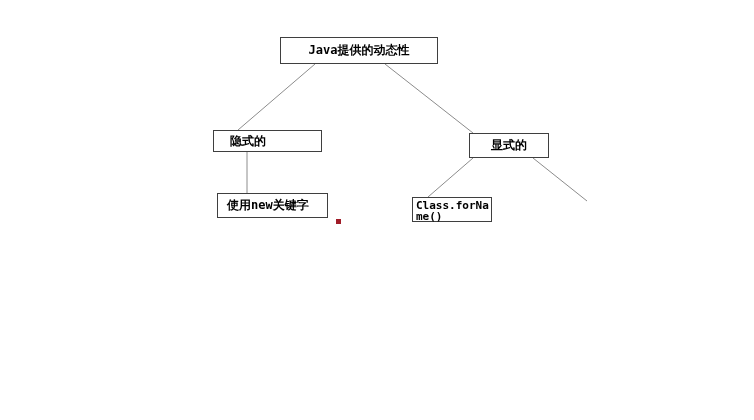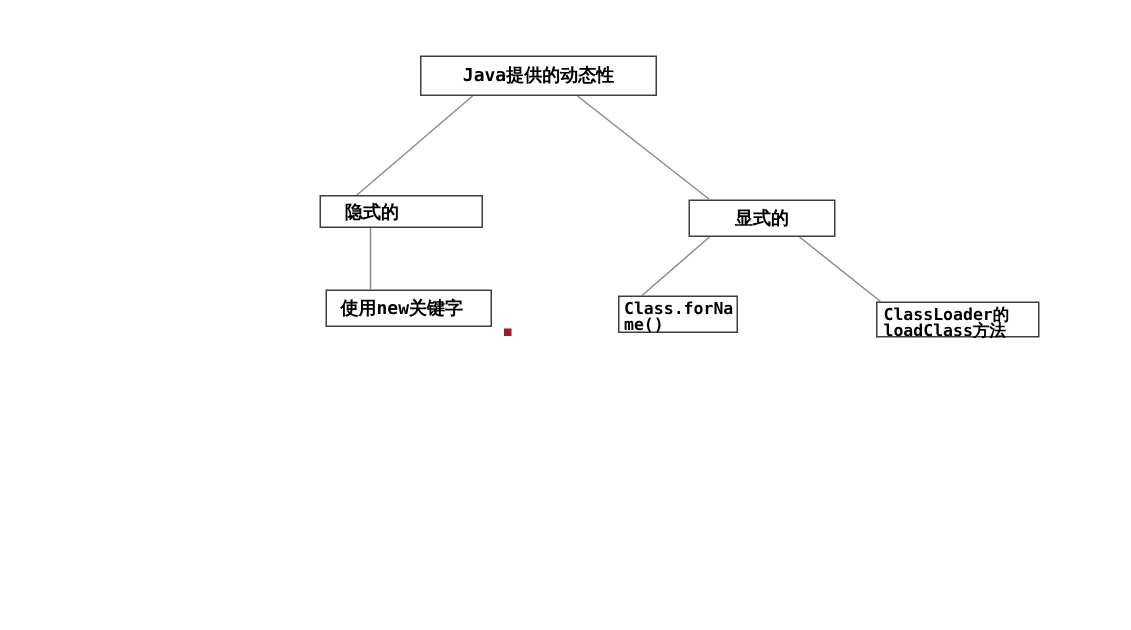--- a/index.html
+++ b/index.html
@@ -40,21 +40,21 @@
     font-size: 11px;
     line-height: 11px;
     padding-top: 2px;
   }
   .node.multi .line { display: block; }
   .centered { justify-content: center; }
 
   .node-root        { left: 280px; top: 37px;  width: 158px; height: 27px; }
   .node-implicit    { left: 213px; top: 130px; width: 109px; height: 22px; padding-left: 16px; }
   .node-new-keyword { left: 202px; top: 193px; width: 111px; height: 25px; padding-left: 9px; margin-left: 15px; }
-  .node-explicit    { left: 459px; top: 133px; width: 98px;  height: 25px; }
+  .node-explicit    { left: 469px; top: 133px; width: 80px;  height: 25px; }
   .node-forname     { left: 412px; top: 197px; width: 80px;  height: 25px; padding-left: 3px; }
   .node-classloader { left: 584px; top: 201px; width: 109px; height: 24px; padding-left: 4px; }
 
   .marker-dot {
     position: absolute;
     left: 336px;
     top: 219px;
     width: 5px;
     height: 5px;
     background: #a01c28;
@@ -87,20 +87,16 @@
 
   <div class="node single centered node-explicit">
     <span class="line">显式的</span>
   </div>
 
   <div class="node multi node-forname">
     <span class="line">Class.forNa</span>
     <span class="line">me()</span>
   </div>
 
-  <div class="node multi node-classloader">
-    <span class="line">ClassLoader的</span>
-    <span class="line">loadClass方法</span>
-  </div>
 
   <div class="marker-dot"></div>
 
 </div>
 
 </body></html>

